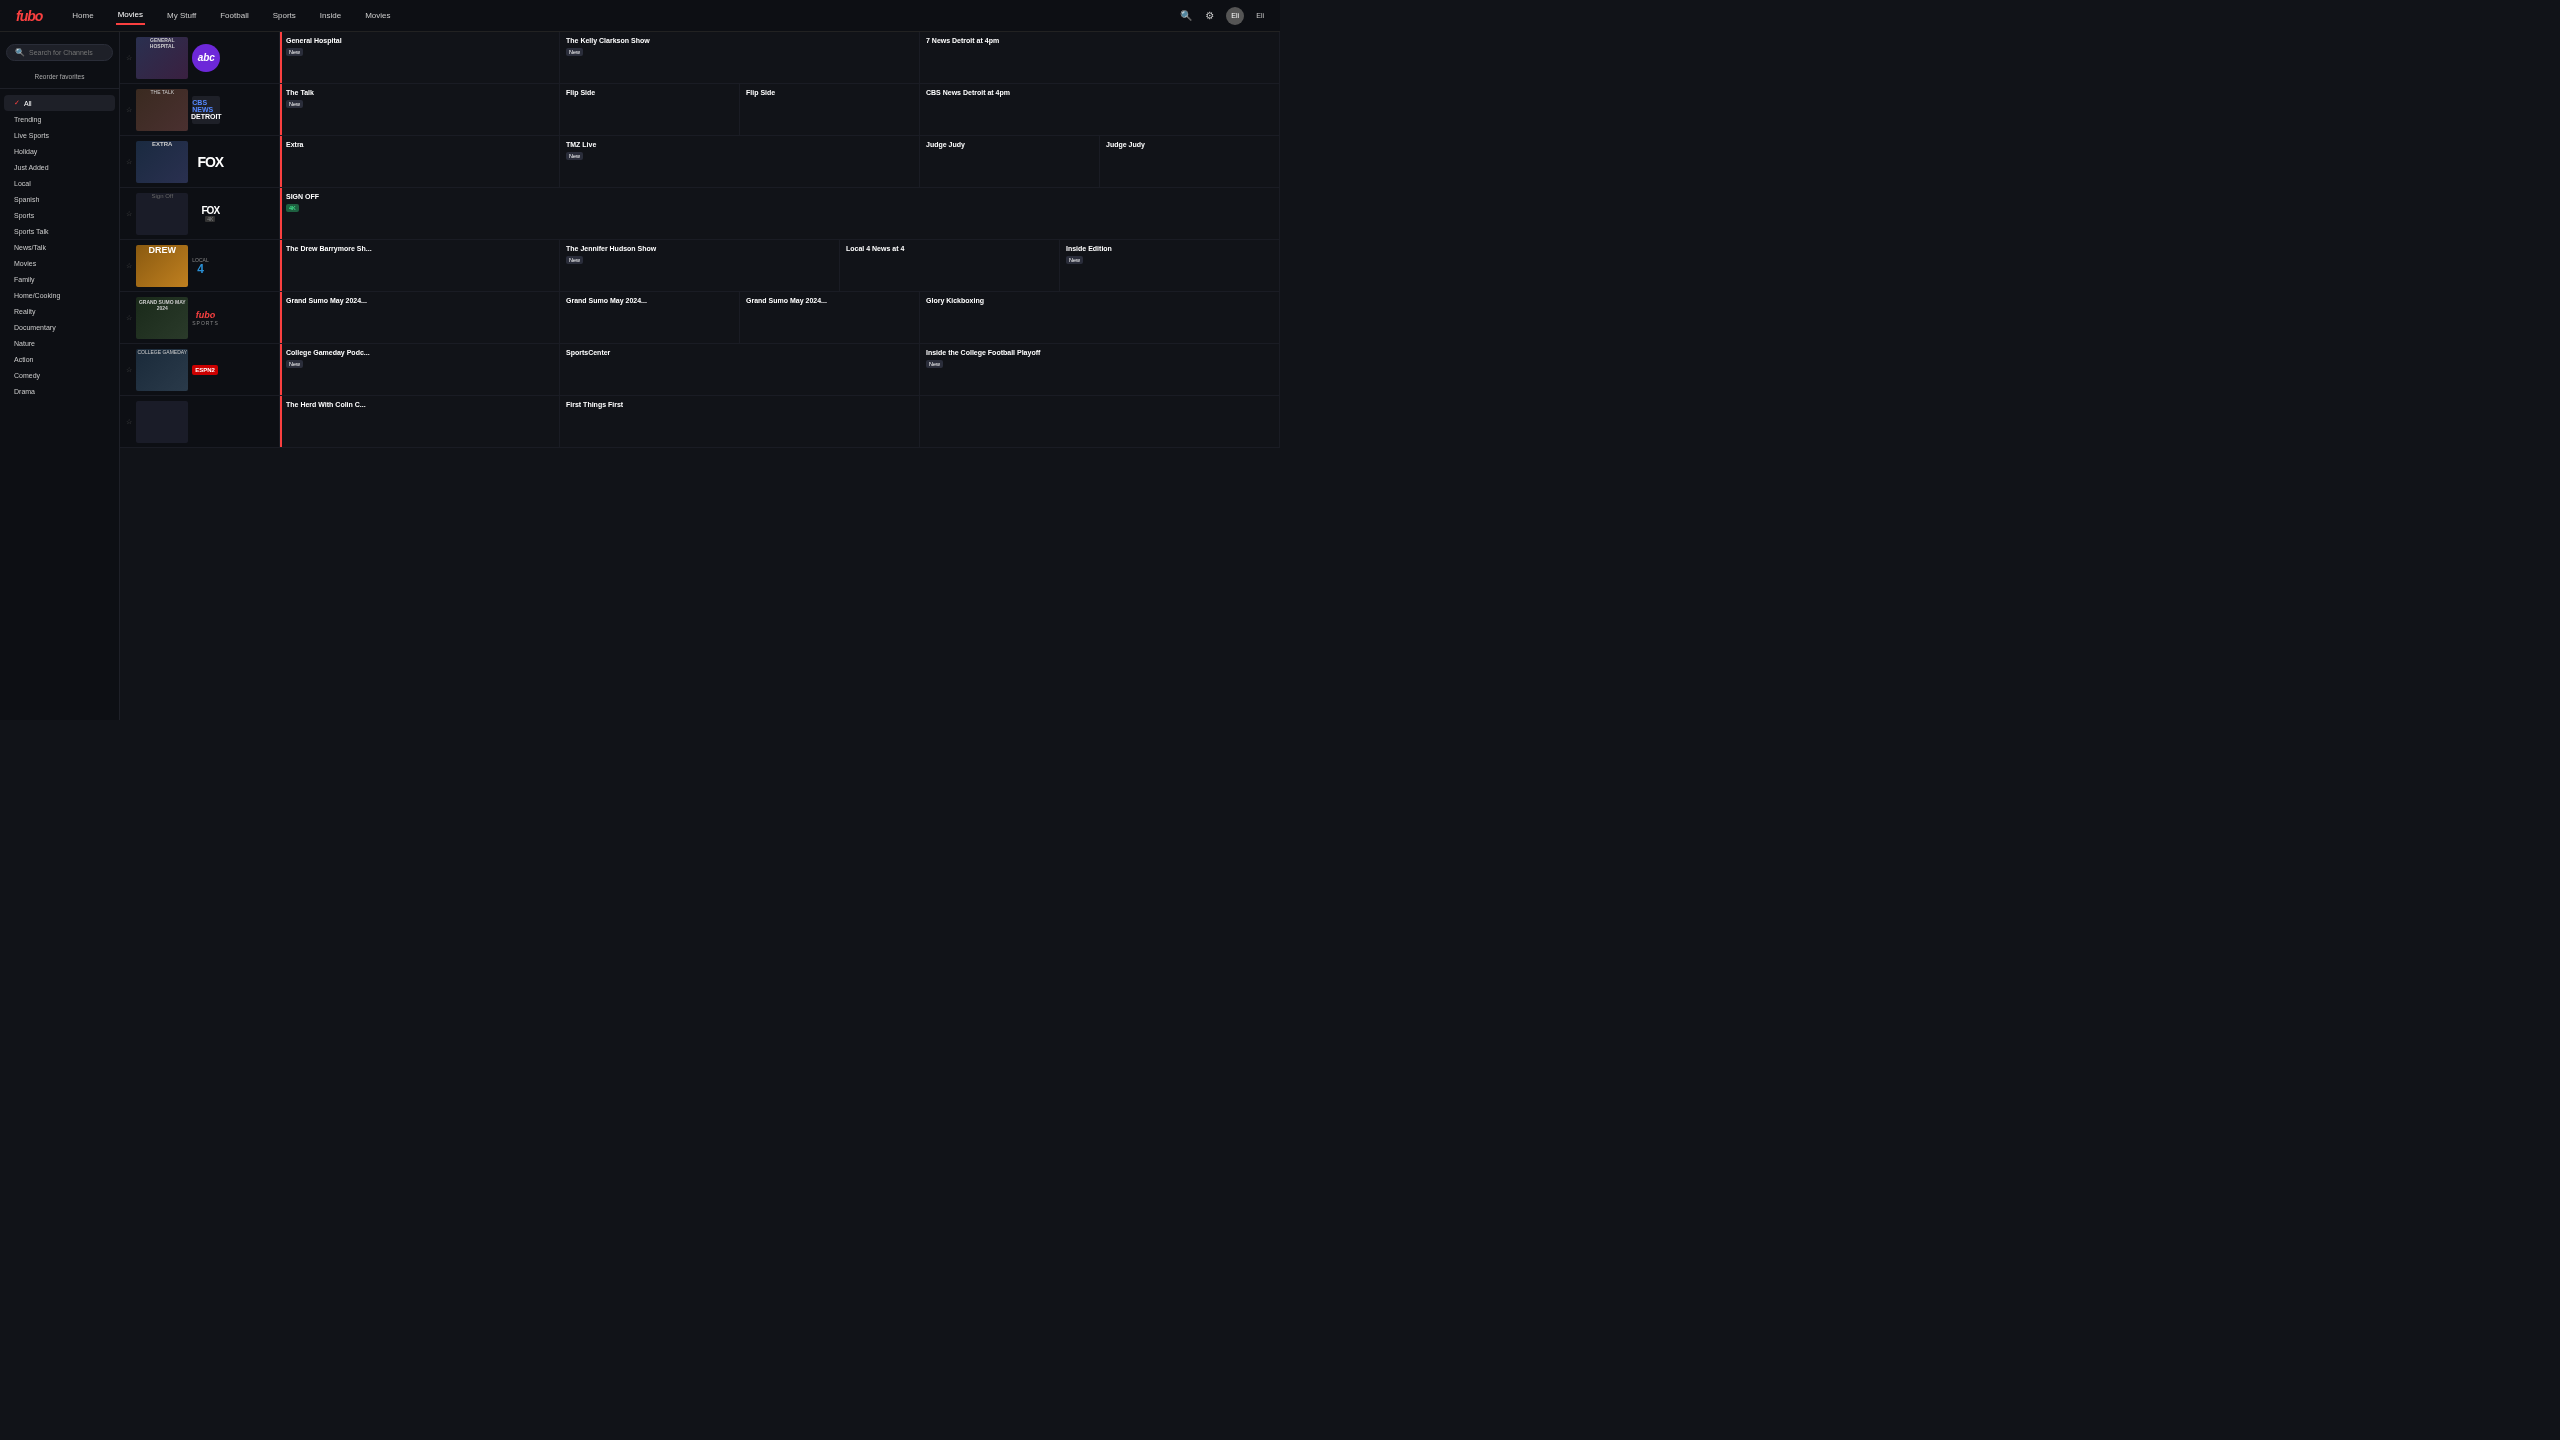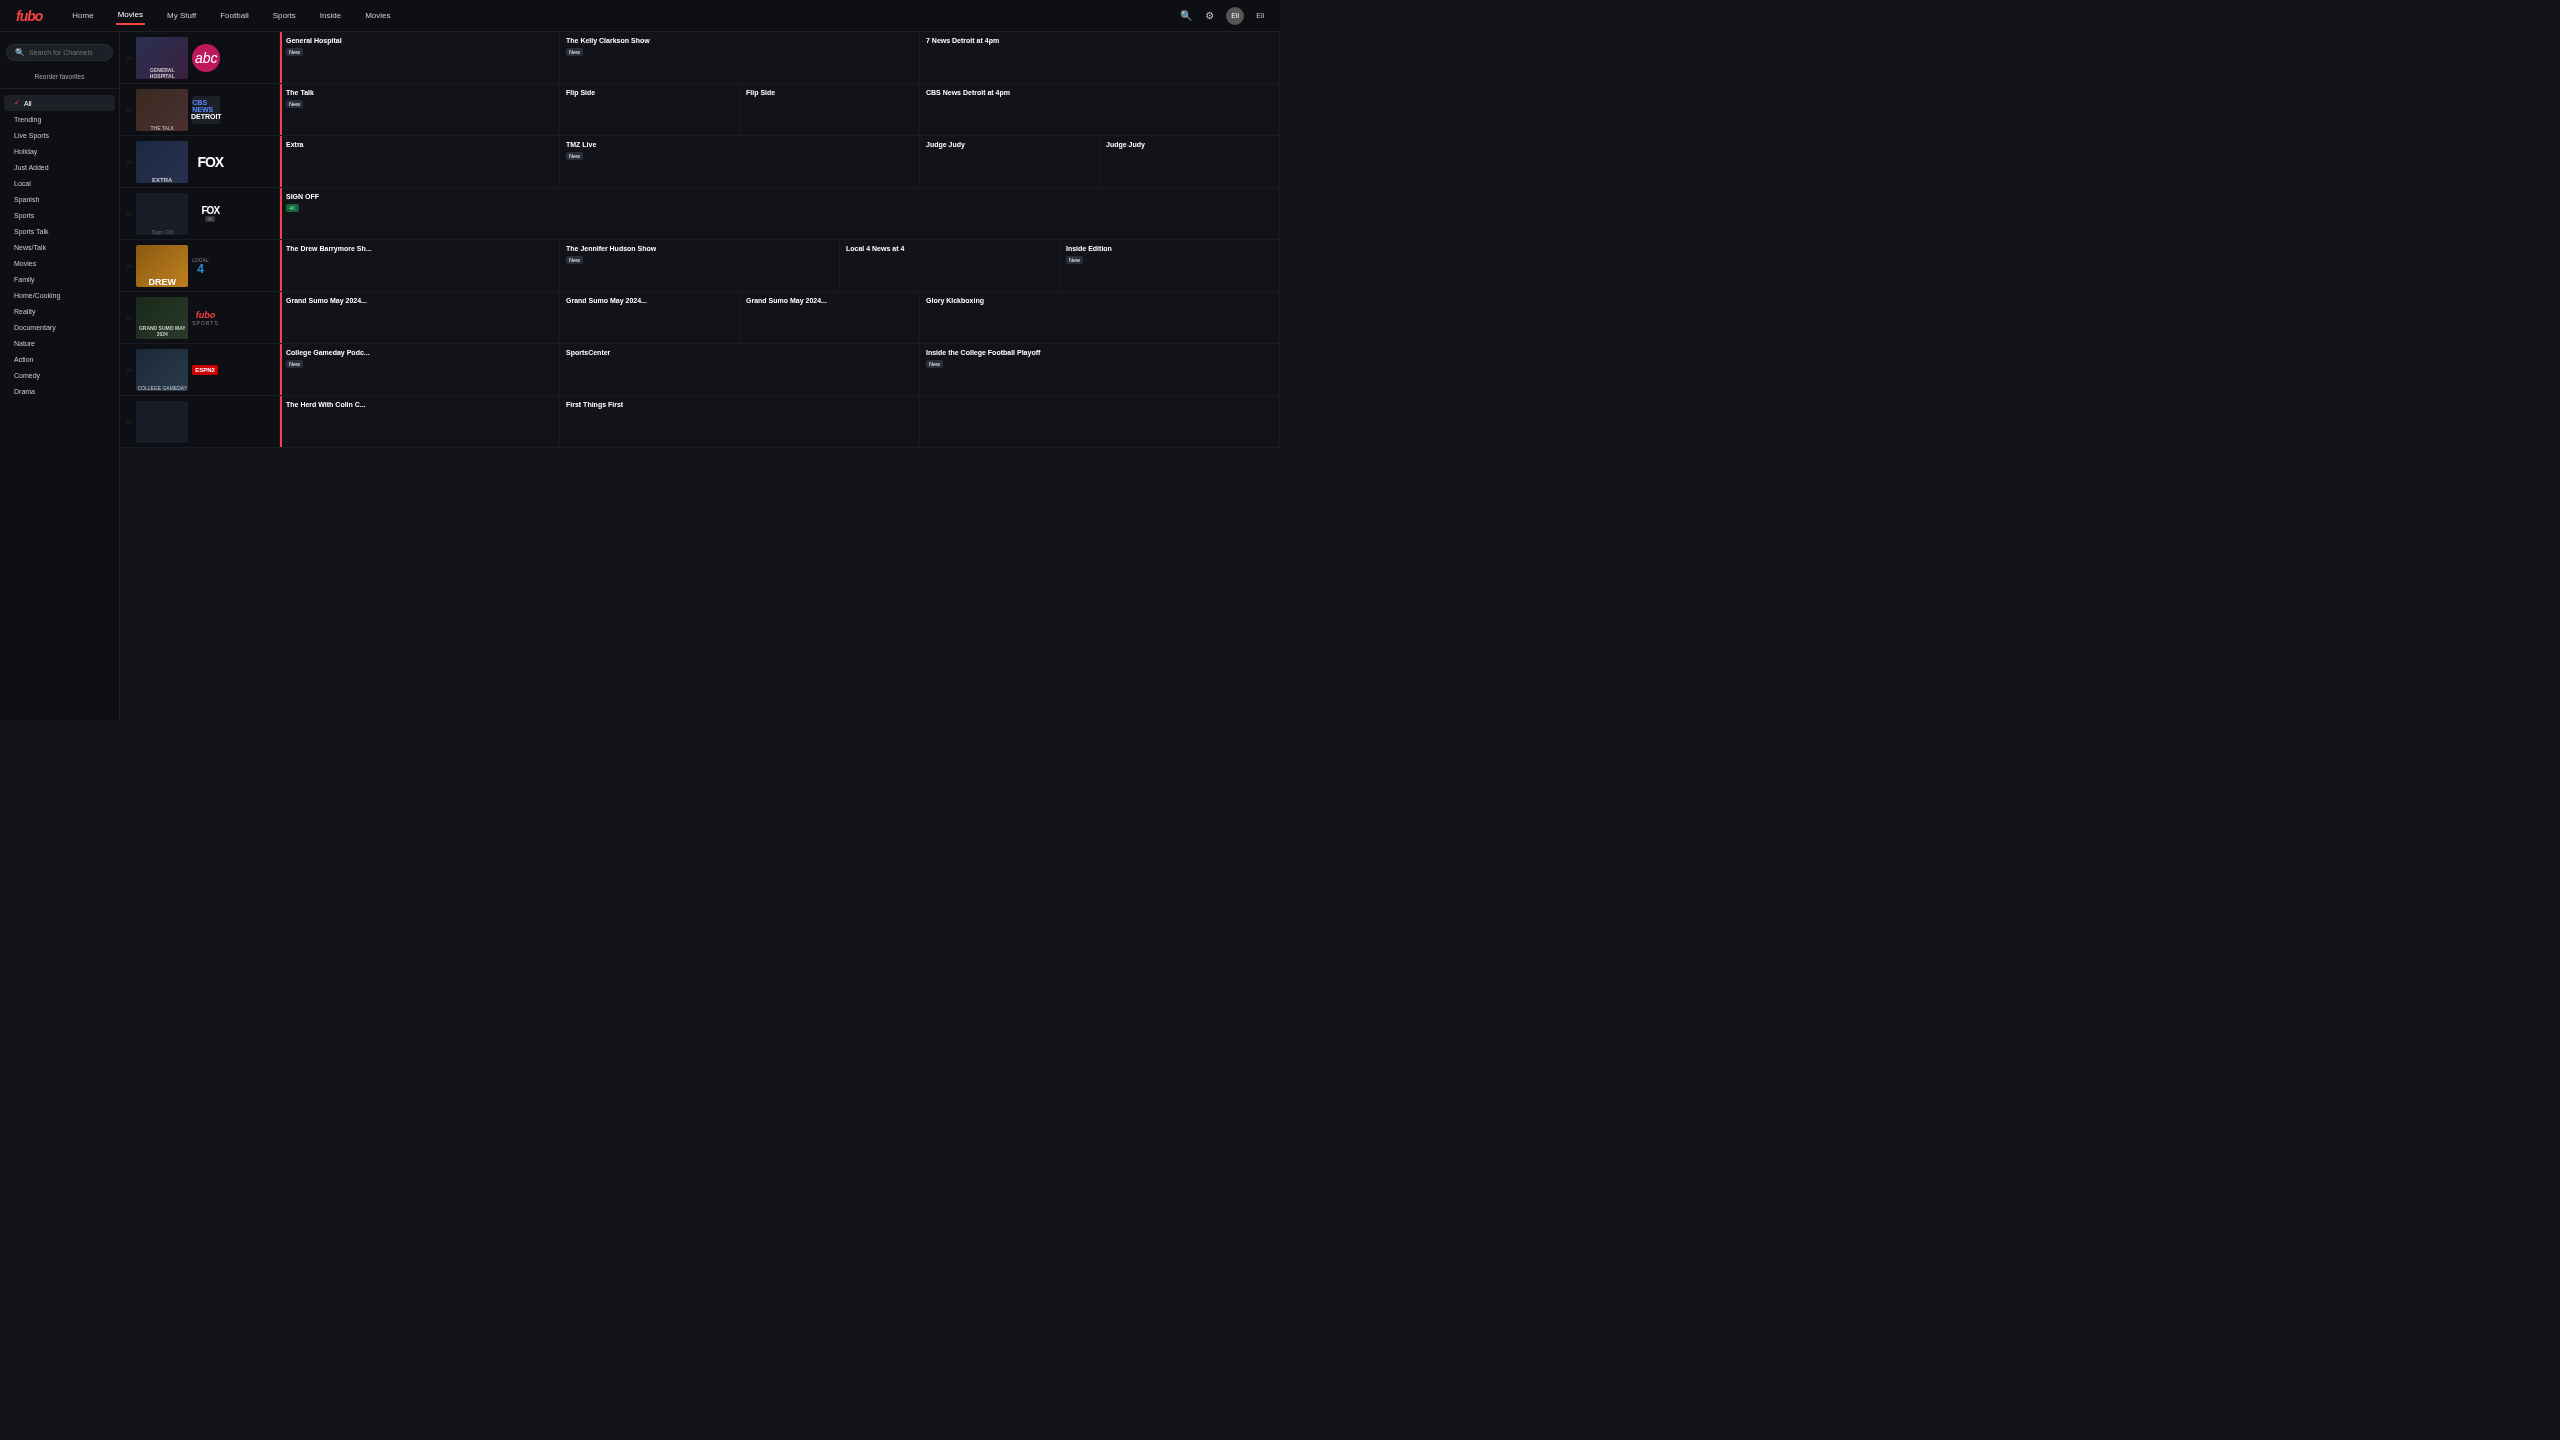--- a/index.html
+++ b/index.html
@@ -278,30 +278,30 @@
       position: absolute;
       top: 0;
       bottom: 0;
       width: 1.5px;
       background: #fa4040;
       z-index: 10;
       left: 0;
     }
     
     .abc-logo {
-      background: #be185d;
+      background: #6d28d9;
       border-radius: 50%;
       width: 28px;
       height: 28px;
       display: flex;
       align-items: center;
       justify-content: center;
       color: #fff;
-      font-weight: 400;
-      font-size: 14px;
+      font-weight: 700;
+      font-size: 10px;
       font-style: italic;
     }
     .cbs-logo {
       width: 28px;
       height: 28px;
       background: #1e2028;
       border-radius: 2px;
       display: flex;
       align-items: center;
       justify-content: center;
@@ -364,21 +364,21 @@
       line-height: 1;
     }
     .thumb-img {
       width: 52px;
       height: 42px;
       border-radius: 2px;
       object-fit: cover;
       flex-shrink: 0;
       background: #1e2028;
       display: flex;
-      align-items: flex-end;
+      align-items: flex-start;
       justify-content: center;
       font-size: 5px;
       color: #555;
       overflow: hidden;
     }
     
     .thumb-general { background: linear-gradient(135deg, #2a3050, #3a2040); }
     .thumb-talk { background: linear-gradient(135deg, #3a2a20, #4a3030); }
     .thumb-extra { background: linear-gradient(135deg, #1a2a40, #2a3050); }
     .thumb-signoff { background: #1a1c28; }

